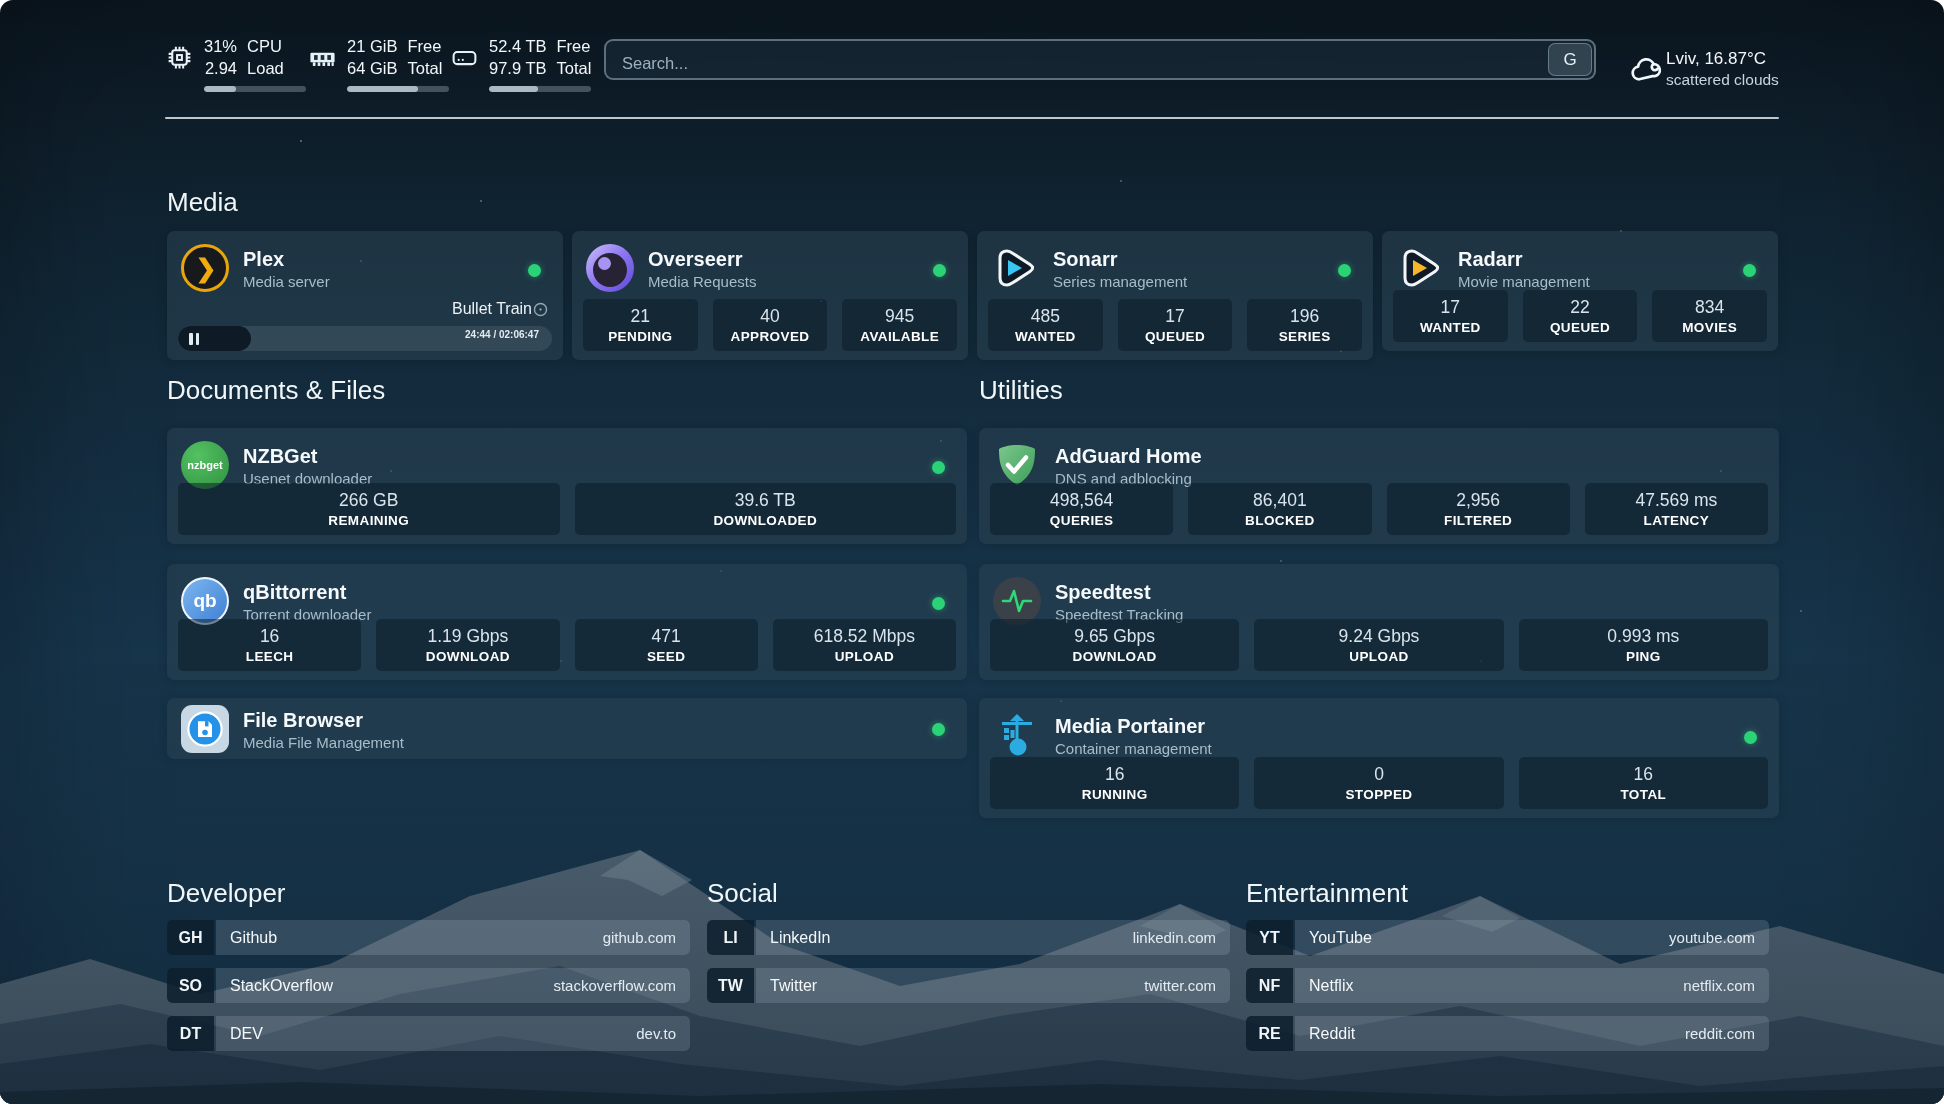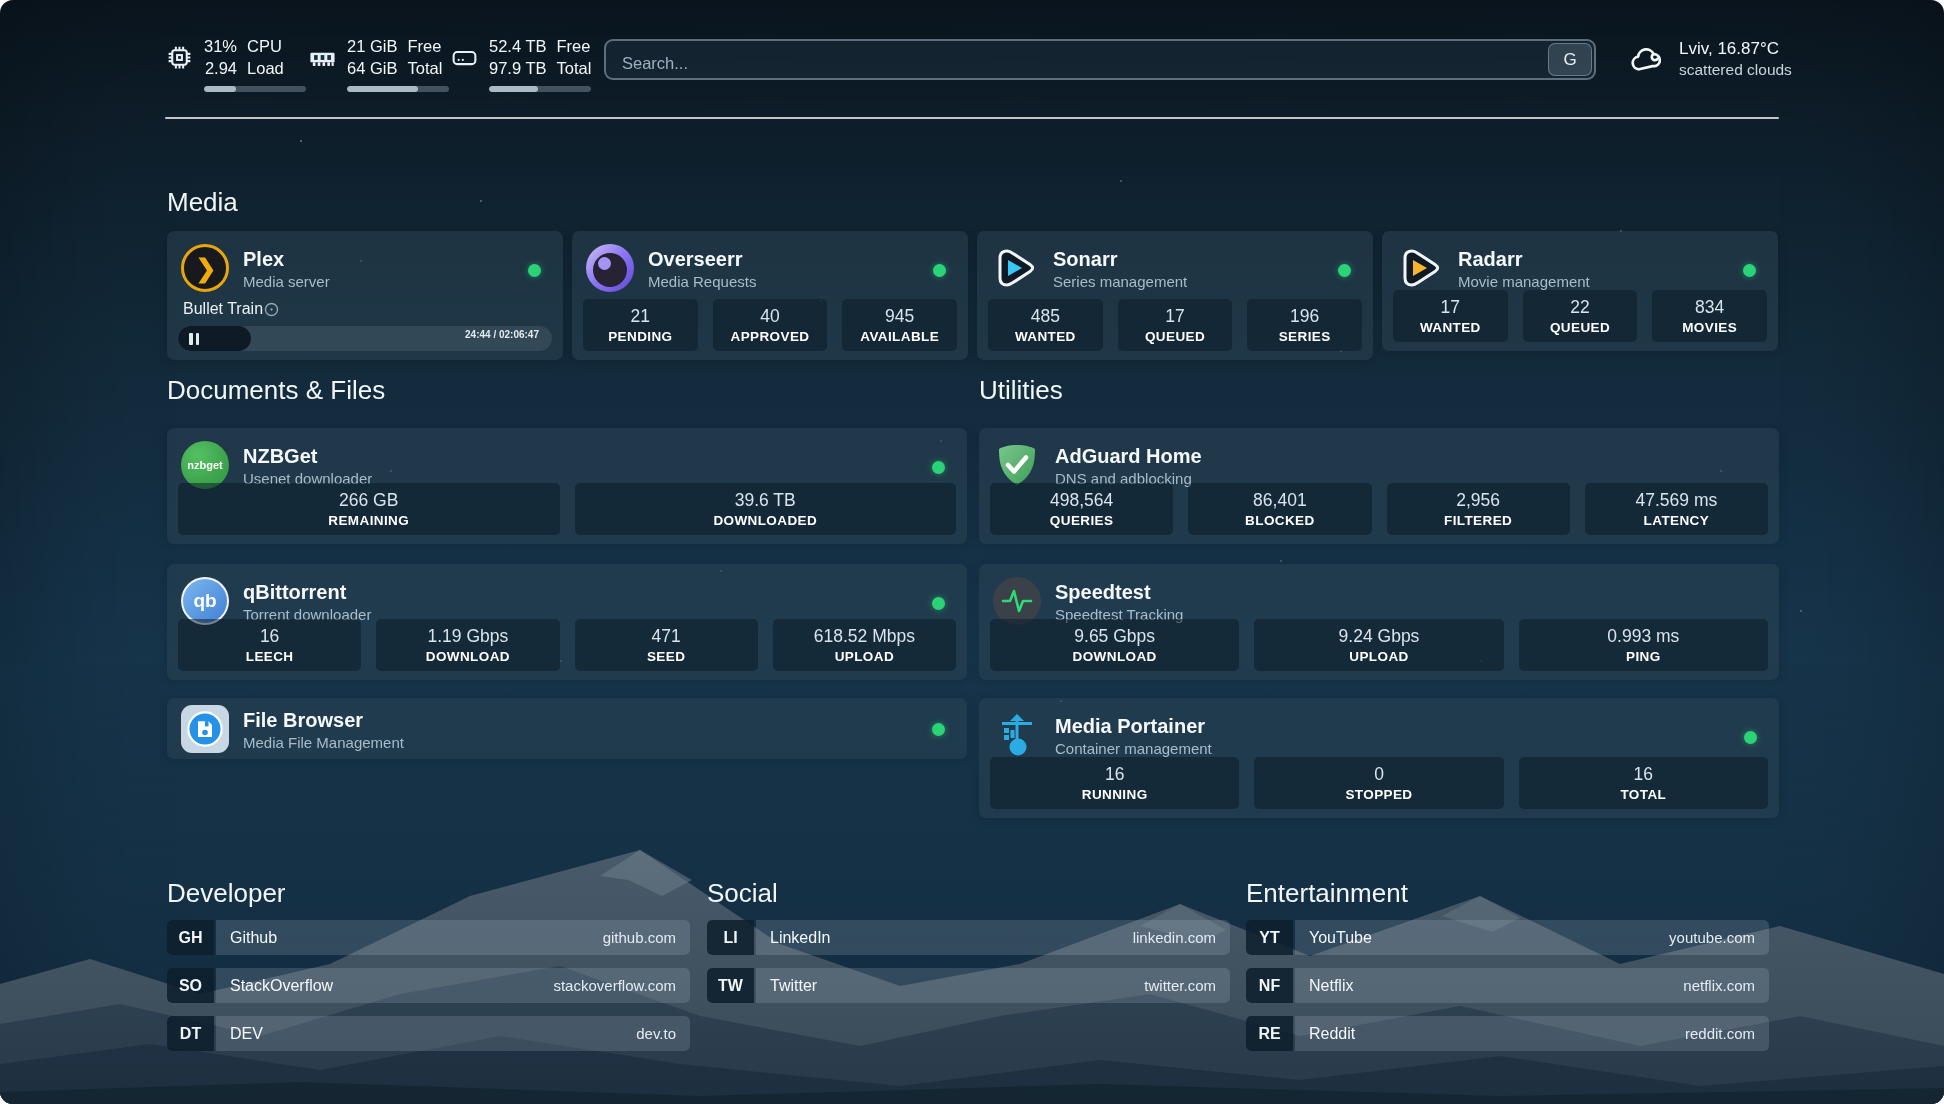--- a/index.html
+++ b/index.html
@@ -30,39 +30,39 @@
   
   .search{position:absolute;left:604px;top:39px;width:992px;height:41px;border-radius:9px;
     background:rgba(28,46,60,0.55);border:2px solid rgba(185,205,220,0.45);}
   .search input{position:absolute;left:0;top:0;width:100%;height:100%;background:transparent;border:none;outline:none;
     padding:8px 60px 0 16px;font-family:"Liberation Sans",sans-serif;font-size:16.5px;color:#dce7ef;}
   .search input::placeholder{color:#9db1c0;}
   .g-btn{position:absolute;right:2px;top:2px;width:44px;height:33px;border-radius:7px;
     background:rgba(130,150,165,0.28);border:1.5px solid rgba(185,205,220,0.4);
     display:flex;align-items:center;justify-content:center;font-size:17px;color:#e9f0f5;cursor:pointer;}
   
-  .weather{position:absolute;left:1628px;top:38px;display:flex;gap:13px;}
+  .weather{position:absolute;left:1628px;top:48px;display:flex;}
   .weather svg{width:38px;height:38px;margin-top:2px;}
   .w-line1{font-size:17px;line-height:22px;color:#f4f8fb;}
   .w-line2{font-size:15.5px;line-height:20px;color:#c7d5df;}
   .divider{position:absolute;left:165px;top:117px;width:1614px;height:2px;background:rgba(255,255,255,0.75);border-radius:1px;}
   
   .sec-title{position:absolute;font-size:26px;font-weight:500;color:#f1f6f9;line-height:32px;}
   .card{position:absolute;background:rgba(44,68,84,0.50);border-radius:7px;box-shadow:0 1px 10px rgba(0,0,0,0.16);}
   .card-head{position:absolute;top:13px;left:14px;right:44px;display:flex;gap:14px;align-items:center;}
   .ic48{width:48px;height:48px;flex:none;position:relative;}
   .c-title{font-size:20px;font-weight:600;color:#f5f9fb;line-height:26px;white-space:nowrap;}
   .c-sub{font-size:15px;color:#a8bcc9;line-height:19px;white-space:nowrap;}
   .dot{position:absolute;top:33px;right:22px;width:13px;height:13px;border-radius:50%;background:#2bd377;box-shadow:0 0 6px rgba(43,211,119,0.5);}
   .tiles{position:absolute;left:11px;right:11px;bottom:9px;height:52px;display:flex;gap:15px;}
   .tile{flex:1;background:rgba(10,27,38,0.52);border-radius:5px;display:flex;flex-direction:column;align-items:center;justify-content:center;gap:2px;}
   .tv{font-size:17.5px;color:#d9e4ec;}
   .tl{font-size:13.5px;font-weight:700;letter-spacing:0.4px;color:#fff;}
   
-  .plex-now{position:absolute;left:16px;right:14px;top:69px;display:flex;justify-content:flex-start;align-items:center;font-size:16px;color:#ecf2f6;}
+  .plex-now{position:absolute;left:16px;right:14px;top:69px;display:flex;justify-content:flex-end;align-items:center;font-size:16px;color:#ecf2f6;}
   .plex-bar{position:absolute;left:11px;right:11px;top:95px;height:25px;border-radius:13px;background:rgba(255,255,255,0.09);overflow:hidden;}
   .plex-fill{position:absolute;left:0;top:0;bottom:0;border-radius:13px;background:#0e1b27;display:flex;align-items:center;padding-left:11px;gap:3px;}
   .pbar{width:3.5px;height:12px;background:#e2ebf1;border-radius:1px;}
   .plex-time{position:absolute;right:13px;top:0;height:17px;display:flex;align-items:center;font-size:10px;font-weight:600;color:#e2ebf1;}
   
   .plex-ic{border-radius:50%;background:#17191d;border:3px solid #e8a50c;display:flex;align-items:center;justify-content:center;}
   .plex-chev{color:#f0ac0e;font-size:25px;font-weight:700;transform:translateX(1px);}
   .ovs-ic{border-radius:50%;background:linear-gradient(135deg,#cdc0f8 0%,#8d77f1 48%,#5e48d8 100%);overflow:hidden;}
   .ovs-in{position:absolute;left:7px;top:9px;width:34px;height:34px;border-radius:50%;background:#272334;}
   .ovs-eye{position:absolute;left:12px;top:13px;width:13px;height:13px;border-radius:50%;background:#a693f3;}

